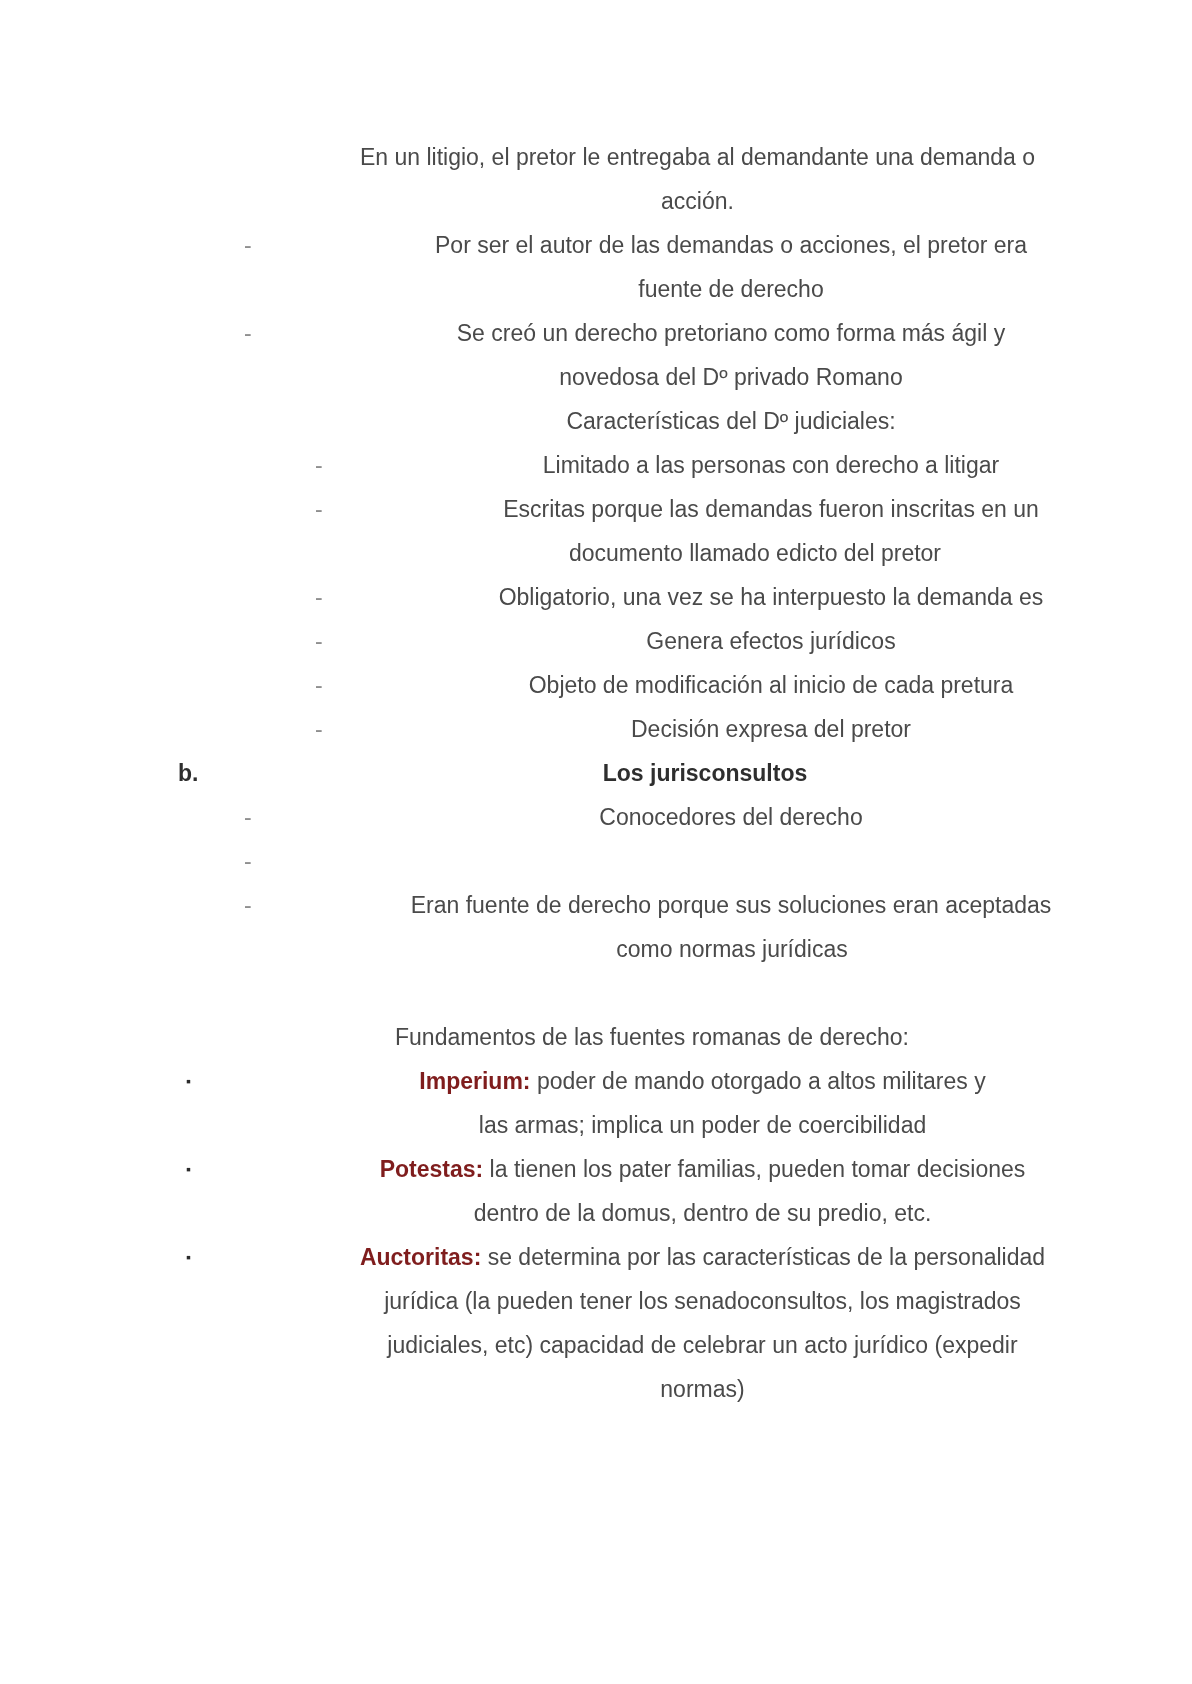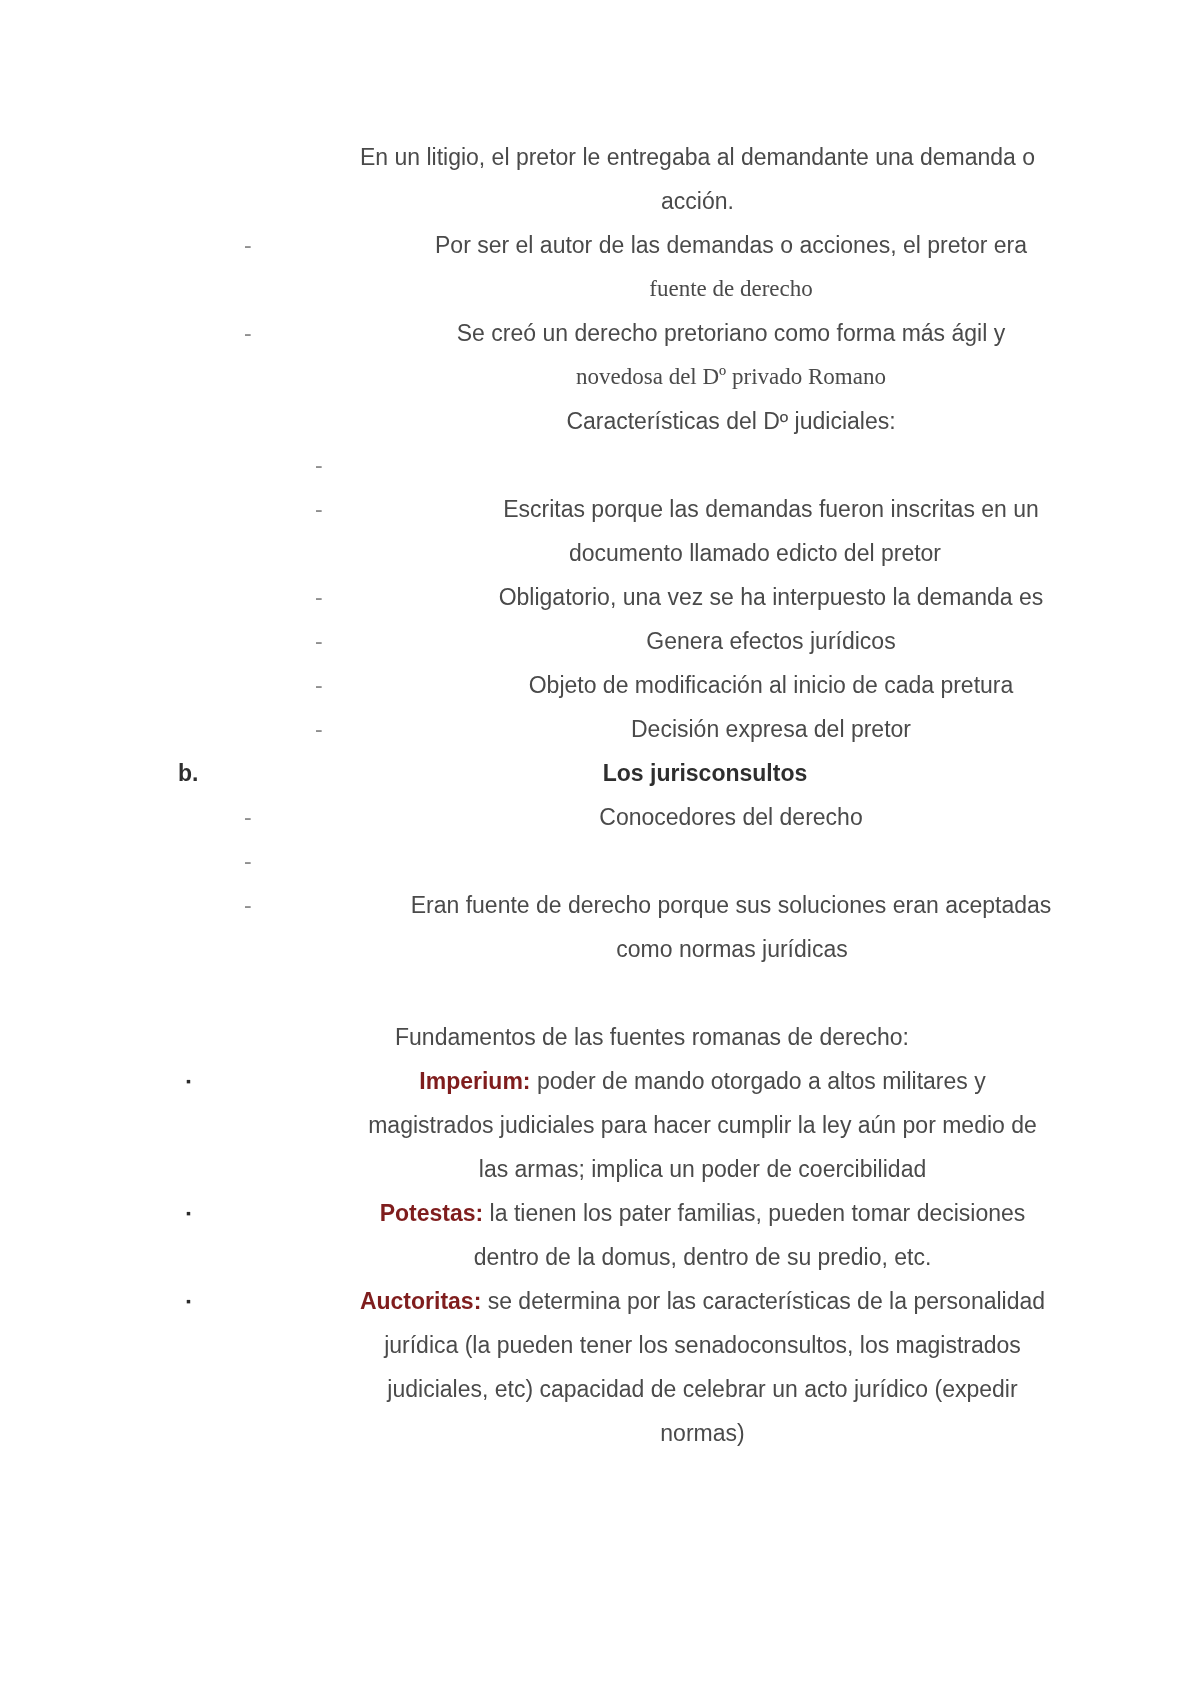--- a/index.html
+++ b/index.html
@@ -33,21 +33,21 @@
   .mk {
     position: absolute;
     top: 0;
     line-height: 44px;
   }
   
   .p   { padding-left: 203px; }
   .p2  { padding-left: 112px; }
   .l1  { padding-left: 270px; }
   .l1 .mk  { left: 244px; color: #8f8f8f; }
-  .l1c { padding-left: 270px; font-family: Liberation Serif, serif; }
+  .l1c { padding-left: 270px; }
   .chr { padding-left: 270px; }
   .l2  { padding-left: 350px; }
   .l2 .mk  { left: 315px; color: #8f8f8f; }
   .l2c { padding-left: 318px; }
   .bh  { padding-left: 218px; font-weight: bold; color: #2e2e2e; }
   .bh .mk  { left: 178px; font-weight: bold; color: #2e2e2e; }
   .bl  { padding-left: 270px; }
   .bl .mk  { left: 244px; color: #8f8f8f; }
   .blc { padding-left: 272px; }
   .ib  { padding-left: 213px; }
@@ -62,40 +62,39 @@
 <div class="doc">
   <div class="ln p"><span>En un litigio, el pretor le entregaba al demandante una demanda o</span></div>
   <div class="ln p"><span>acción.</span></div>
 
   <div class="ln l1"><span class="mk">-</span><span>Por ser el autor de las demandas o acciones, el pretor era</span></div>
   <div class="ln l1c"><span>fuente de derecho</span></div>
   <div class="ln l1"><span class="mk">-</span><span>Se creó un derecho pretoriano como forma más ágil y</span></div>
   <div class="ln l1c"><span>novedosa del Dº privado Romano</span></div>
   <div class="ln chr"><span>Características del Dº judiciales:</span></div>
 
-  <div class="ln l2"><span class="mk">-</span></div>
+  <div class="ln l2"><span class="mk">-</span><span>Limitado a las personas con derecho a litigar</span></div>
   <div class="ln l2"><span class="mk">-</span><span>Escritas porque las demandas fueron inscritas en un</span></div>
   <div class="ln l2c"><span>documento llamado edicto del pretor</span></div>
   <div class="ln l2"><span class="mk">-</span><span>Obligatorio, una vez se ha interpuesto la demanda es</span></div>
   <div class="ln l2"><span class="mk">-</span><span>Genera efectos jurídicos</span></div>
   <div class="ln l2"><span class="mk">-</span><span>Objeto de modificación al inicio de cada pretura</span></div>
   <div class="ln l2"><span class="mk">-</span><span>Decisión expresa del pretor</span></div>
 
   <div class="ln bh"><span class="mk">b.</span><span>Los jurisconsultos</span></div>
   <div class="ln bl"><span class="mk">-</span><span>Conocedores del derecho</span></div>
   <div class="ln bl"><span class="mk">-</span></div>
   <div class="ln bl"><span class="mk">-</span><span>Eran fuente de derecho porque sus soluciones eran aceptadas</span></div>
   <div class="ln blc"><span>como normas jurídicas</span></div>
 
   <div class="ln sp"></div>
 
   <div class="ln p2"><span>Fundamentos de las fuentes romanas de derecho:</span></div>
 
   <div class="ln ib"><span class="mk">▪</span><span class="b">Imperium:</span><span> poder de mando otorgado a altos militares y</span></div>
-  <div class="ln ibc"><span>magistrados judiciales para hacer cumplir la ley aún por medio de</span></div>
   <div class="ln ibc"><span>las armas; implica un poder de coercibilidad</span></div>
   <div class="ln ib"><span class="mk">▪</span><span class="b">Potestas:</span><span> la tienen los pater familias, pueden tomar decisiones</span></div>
   <div class="ln ibc"><span>dentro de la domus, dentro de su predio, etc.</span></div>
   <div class="ln ib"><span class="mk">▪</span><span class="b">Auctoritas:</span><span> se determina por las características de la personalidad</span></div>
   <div class="ln ibc"><span>jurídica (la pueden tener los senadoconsultos, los magistrados</span></div>
   <div class="ln ibc"><span>judiciales, etc) capacidad de celebrar un acto jurídico (expedir</span></div>
   <div class="ln ibc"><span>normas)</span></div>
 </div>
 
 </body></html>

